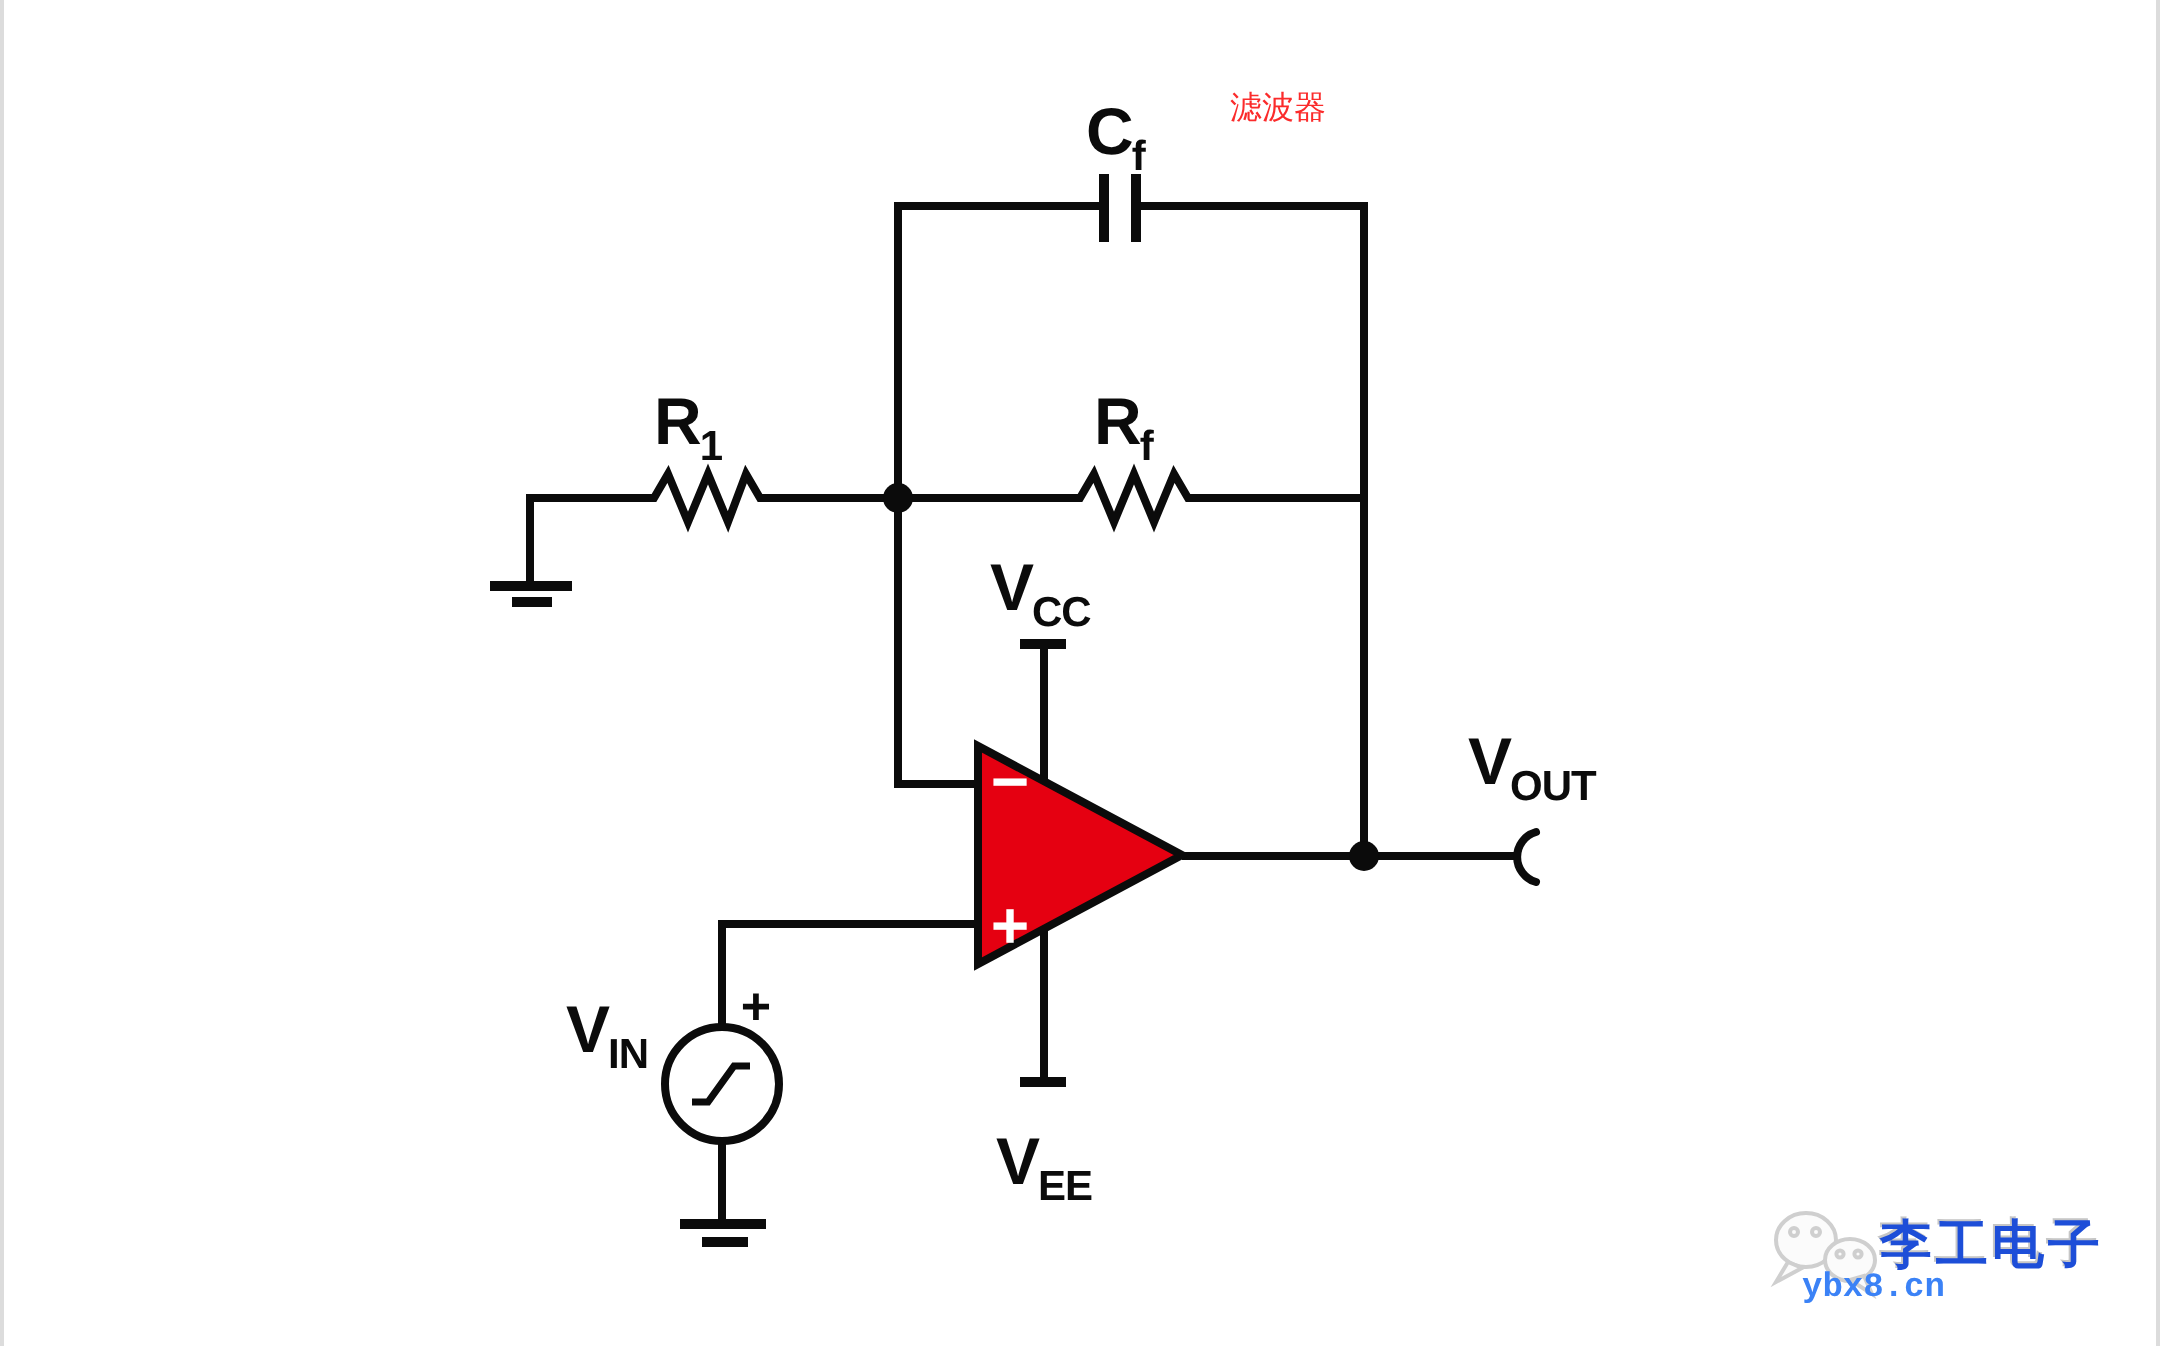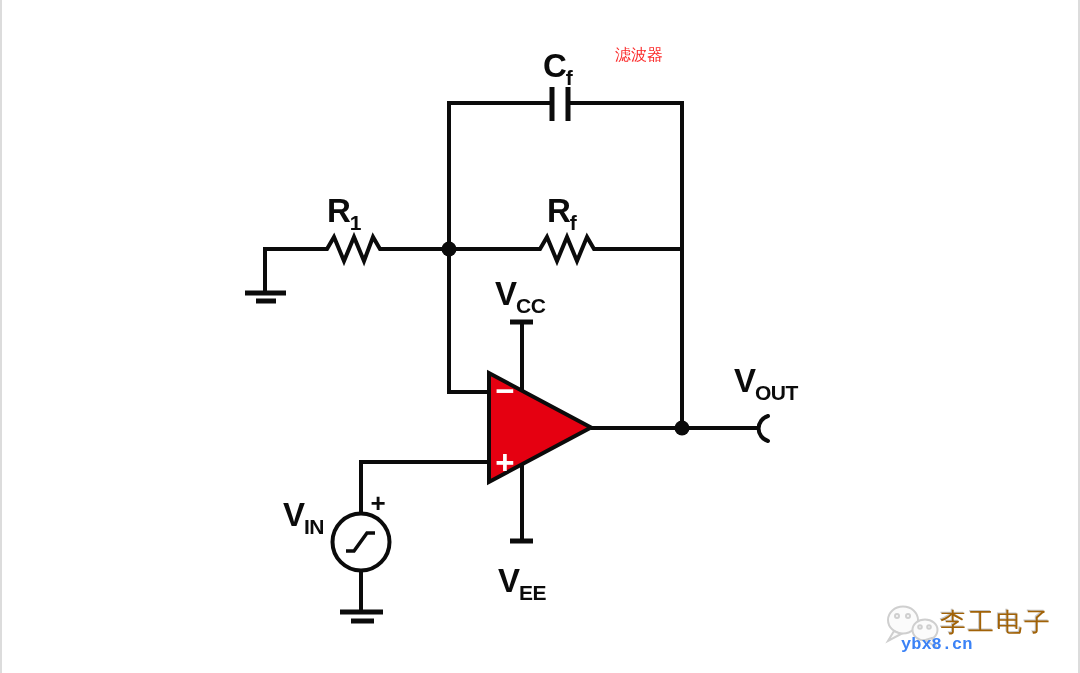--- a/index.html
+++ b/index.html
@@ -20,22 +20,22 @@
     position:absolute;font-size:16px;line-height:1.1;white-space:nowrap;
     font-weight:400;
   }
   .sign{
     position:absolute;display:flex;align-items:center;justify-content:center;
     font-weight:bold;line-height:1;
   }
   .sign.white{color:#ffffff;font-size:33px;}
   .sign.black{color:#0b0b0b;font-size:26px;}
   .wm-brand{
-    position:absolute;font-size:26px;font-weight:normal;letter-spacing:2px;
-    color:#a16207;line-height:1;
+    position:absolute;font-size:26px;font-weight:bold;letter-spacing:2px;
+    color:#1d4ed8;line-height:1;
     text-shadow:-1px -1px 0 #c6c6c6, 1px 1px 0 #ffffff;
     white-space:nowrap;
   }
   .wm-url{
     position:absolute;font-family:"Liberation Mono",monospace;
     font-size:17px;font-weight:bold;color:#3b82f6;line-height:1;white-space:nowrap;
   }
 </style>
 </head>
 <body>

